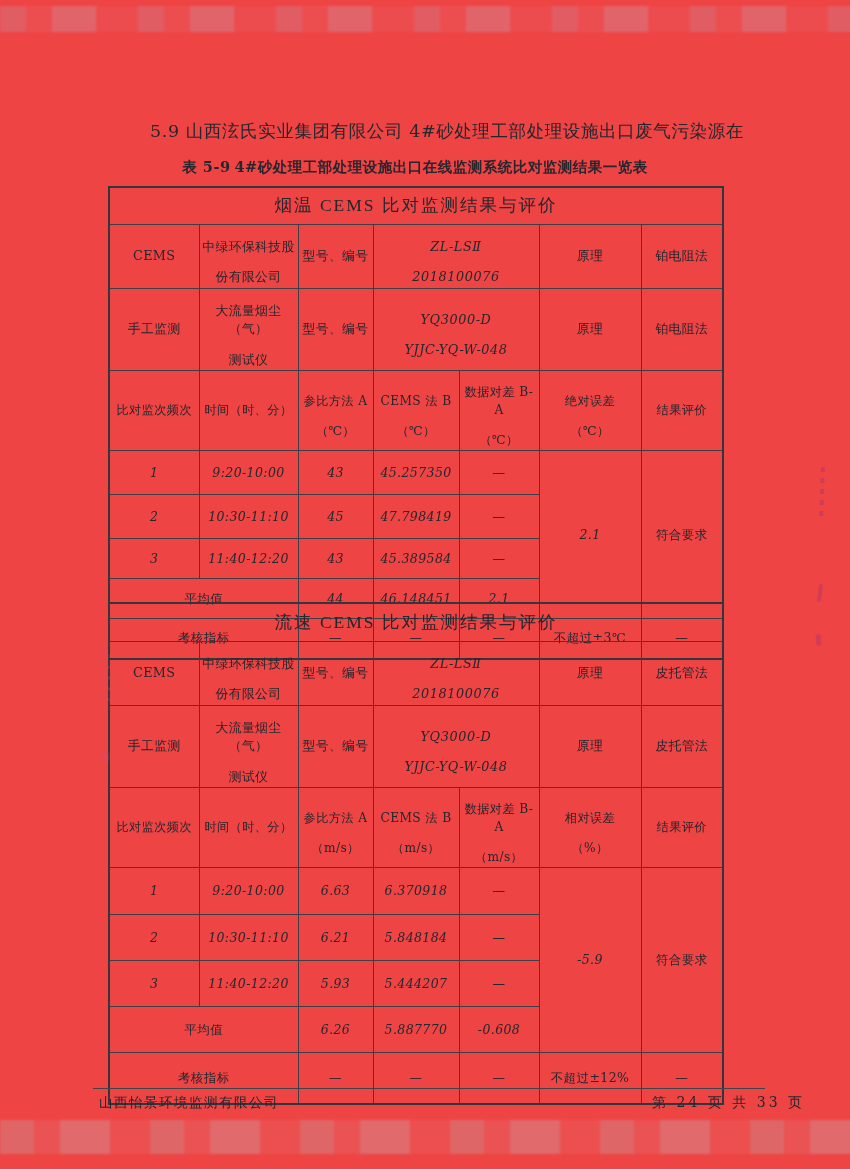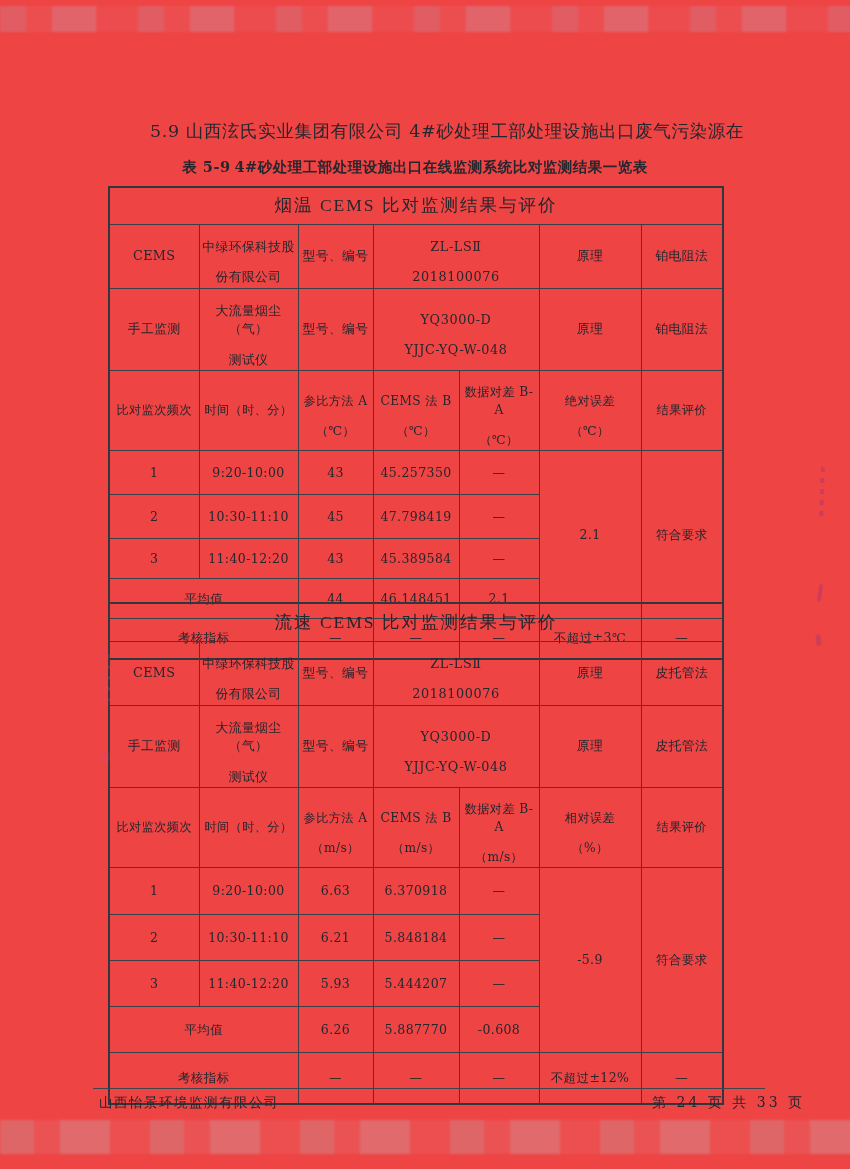--- a/index.html
+++ b/index.html
@@ -47,21 +47,21 @@
     font-size:12.5px;letter-spacing:0.4px;line-height:1.45;
     overflow:hidden;
   }
   table.cmp{border:2px solid #33373d;}
   #table1{top:186px;}
   #table2{top:602px;}
   tr.title-row td{font-size:17.5px;letter-spacing:2px;font-weight:500;font-family:Liberation Serif, serif;}
   tr.equip-row td{font-size:12.8px;}
   tr.head-row td{font-size:12.2px;}
   .u{display:block;margin-top:12px;}
-  .num{letter-spacing:0.6px;}
+  .num{letter-spacing:0.6px;font-style:italic;}
   .footer-rule{
     position:absolute;top:1088px;left:93px;width:672px;
     border-top:1.5px solid #3f434a;
   }
   .footer-company{position:absolute;top:1094px;left:99px;font-size:13.5px;letter-spacing:1.5px;}
   .footer-page{position:absolute;top:1094px;right:92px;font-size:14px;letter-spacing:3px;}
   
   .ink{position:absolute;pointer-events:none;}
   .ink.r1{left:820px;top:467px;width:4px;height:52px;opacity:.75;transform:rotate(2deg);
     background:repeating-linear-gradient(to bottom,#c23a60 0 5px,transparent 5px 11px);border-radius:2px;}

